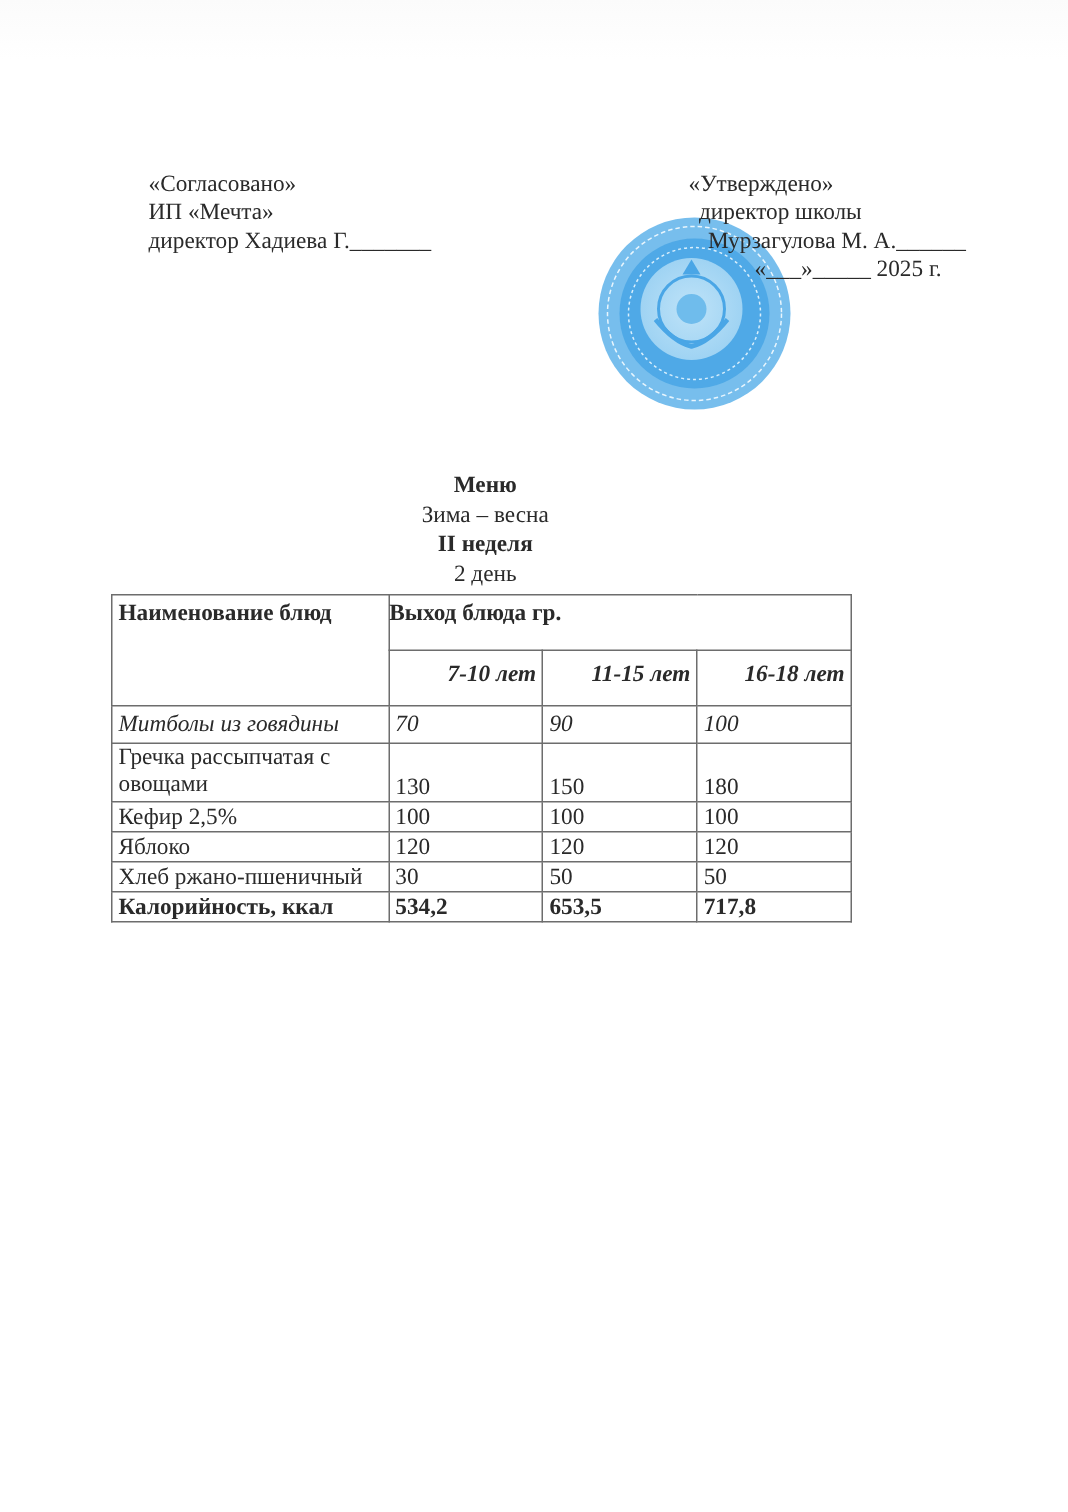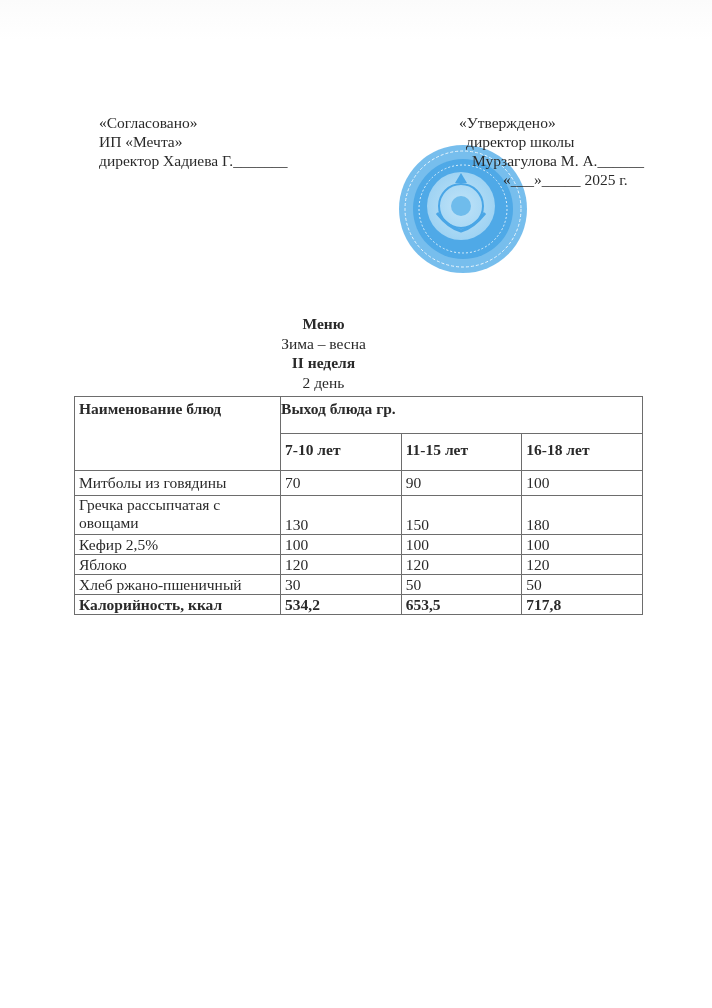--- a/index.html
+++ b/index.html
@@ -23,37 +23,37 @@
     position: absolute; left: 397px; top: 143px; width: 132px; height: 132px; z-index: 1;
   }
 
   .titles {
     position: absolute; left: 0; width: 647px; top: 314px; text-align: center;
     font-size: 15.5px; line-height: 19.5px;
   }
   .titles .b { font-weight: bold; }
 
   table.menu {
-    position: absolute; left: 74px; top: 396px; width: 569px;
+    position: absolute; left: 74px; top: 396px; width: 494px;
     border-collapse: collapse; font-size: 15.5px;
   }
   table.menu td, table.menu th {
     border: 1px solid #6d6d6d; padding: 0 4px; vertical-align: top;
   }
   table.menu th { font-weight: bold; }
   .h1 { height: 37px; }
   .h2 { height: 37px; }
   .c-name { width: 196px; text-align: left; padding-top: 3px !important; }
   .c-num { text-align: left; }
   .hdr-main { text-align: left; padding-left: 0 !important; padding-top: 3px !important; }
-  .hdr-age { text-align: left; vertical-align: top; padding-top: 7px !important; width: 111px; }
+  .hdr-age { text-align: right; vertical-align: top; padding-top: 7px !important; width: 111px; font-style: italic; }
   tr.r td { height: 19px; line-height: 19px; }
   tr.r2 td { height: 38px; line-height: 18px; }
   tr.r2 td.c-num { vertical-align: bottom; }
-  tr.r1 td { height: 24px; line-height: 24px; }
+  tr.r1 td { height: 24px; line-height: 24px; font-style: italic; }
   tr.total td { font-weight: bold; height: 19px; line-height: 19px; }
   tr.total td.c-name { text-align: left; padding-top: 0 !important; }
   td.dname { padding-top: 0 !important; }
 </style>
 </head>
 <body>
 
 <div class="ghost"></div>
 
 <div class="block left-block">

